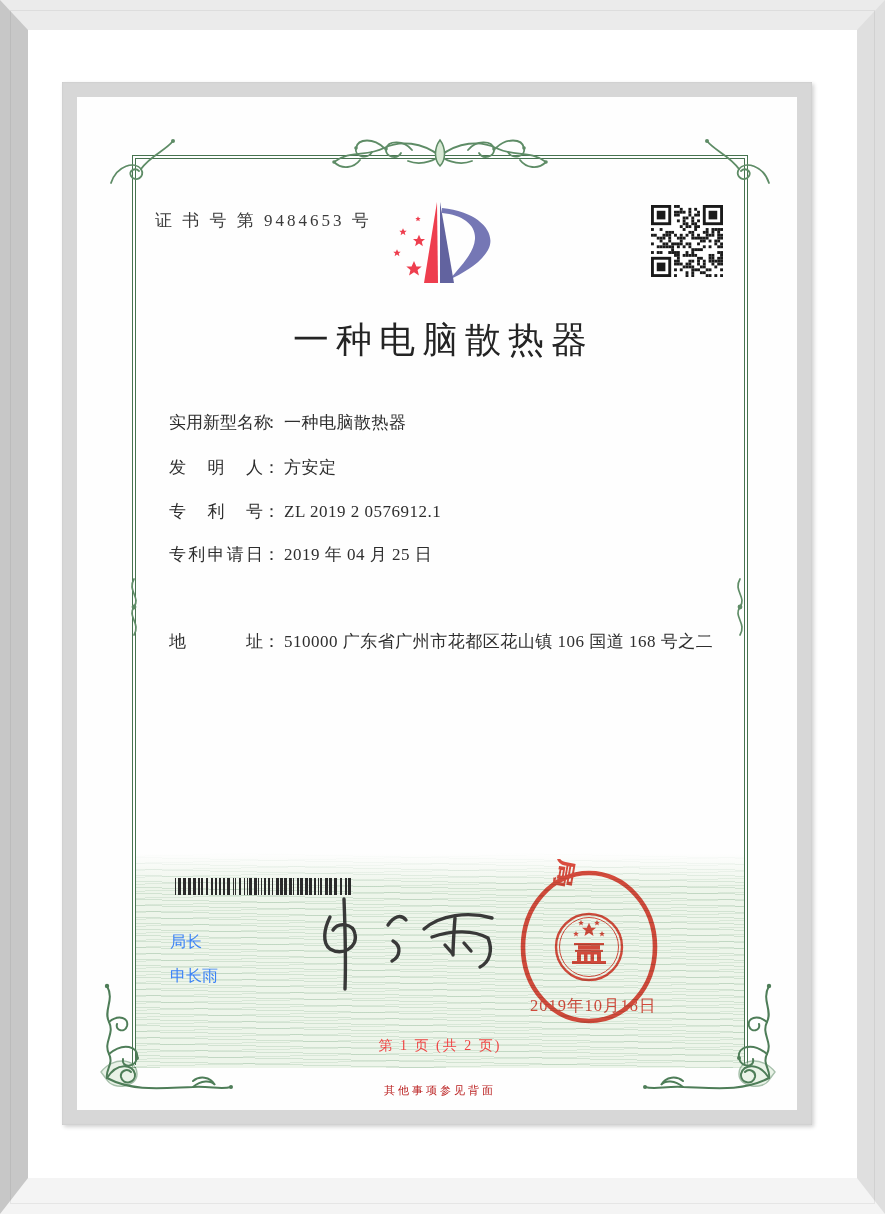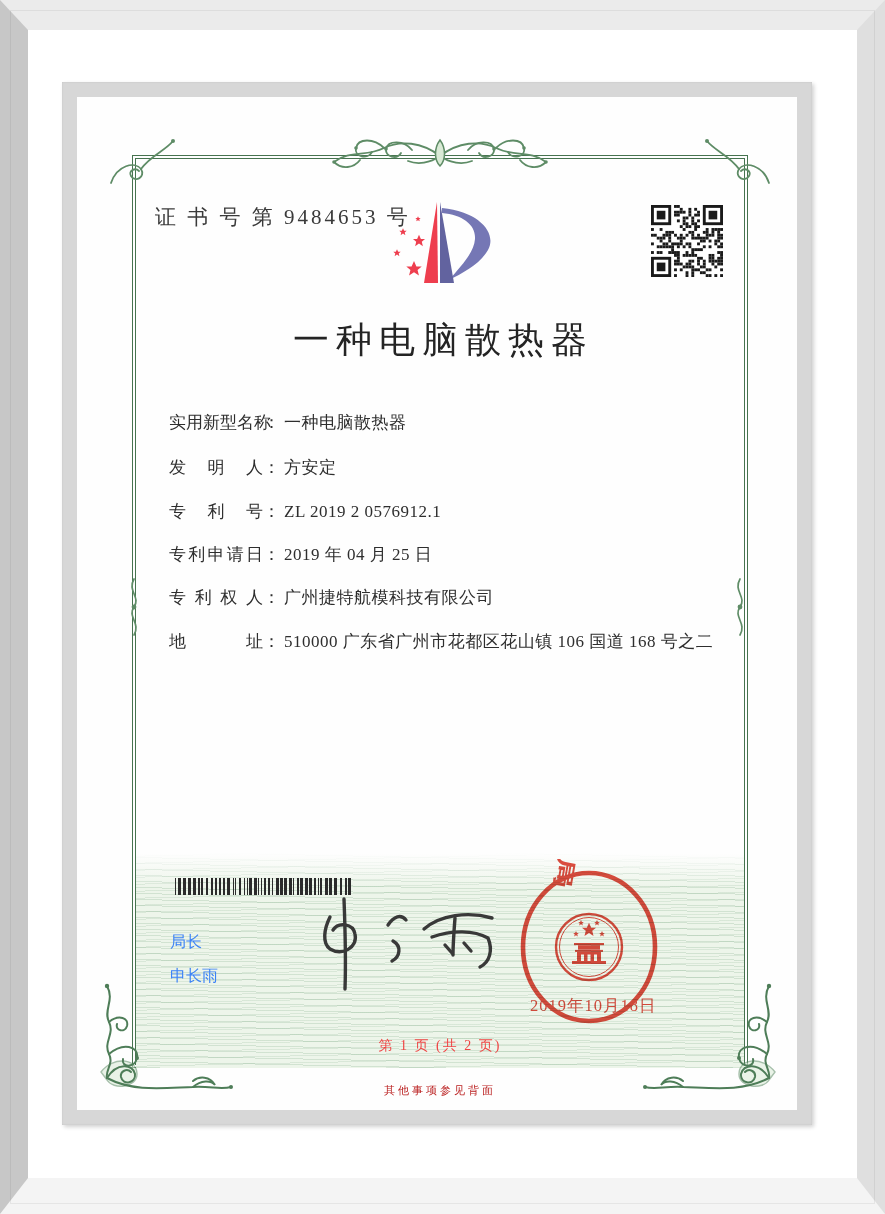--- a/index.html
+++ b/index.html
@@ -18,21 +18,21 @@
           border:4px double #46734f;}
   
   .band{position:absolute;left:59px;top:756px;width:608px;height:215px;
         background:
           repeating-linear-gradient(1.2deg, rgba(110,160,120,.22) 0 1px, rgba(255,255,255,0) 1px 6px),
           repeating-linear-gradient(-1.2deg, rgba(110,160,120,.16) 0 1px, rgba(255,255,255,0) 1px 7px),
           #edf5ea;}
   .band::before{content:"";position:absolute;left:0;top:0;right:0;height:34px;
         background:linear-gradient(#fefefe,rgba(254,254,254,0));}
   
-  .certnum{position:absolute;left:78px;top:106px;font-size:21px;letter-spacing:3px;color:#3a3a3a;}
+  .certnum{position:absolute;left:78px;top:112px;font-size:17px;letter-spacing:3px;color:#3a3a3a;}
   .logo{position:absolute;left:316px;top:103px;width:104px;height:92px;}
   .qr{position:absolute;left:574px;top:108px;width:72px;height:72px;background:#fff;}
   .title{position:absolute;left:55px;top:219px;width:616px;text-align:center;
          font-size:36px;letter-spacing:7px;text-indent:7px;font-weight:500;color:#242424;}
   .frow{position:absolute;left:92px;font-size:17px;white-space:nowrap;}
   .f-label{display:inline-block;width:94px;text-align:justify;text-align-last:justify;vertical-align:top;}
   .f-colon{display:inline-block;margin:0 4px 0 0;}
   .f-val{letter-spacing:.5px;}
   .grant2{position:absolute;left:378px;top:0;}
   .paras{position:absolute;left:88px;top:606px;width:578px;font-size:15px;line-height:21.5px;
@@ -298,23 +298,20 @@
     </div>
     <div class="frow" style="top:359px">
       <span class="f-label">发明人</span><span class="f-colon">：</span><span class="f-val">方安定</span>
     </div>
     <div class="frow" style="top:403px">
       <span class="f-label">专利号</span><span class="f-colon">：</span><span class="f-val">ZL 2019 2 0576912.1</span>
     </div>
     <div class="frow" style="top:446px">
       <span class="f-label">专利申请日</span><span class="f-colon">：</span><span class="f-val">2019 年 04 月 25 日</span>
     </div>
-    <div class="frow" style="top:489px">
-      <span class="f-label">专利权人</span><span class="f-colon">：</span><span class="f-val">广州捷特航模科技有限公司</span>
-    </div>
     <div class="frow" style="top:533px">
       <span class="f-label">地址</span><span class="f-colon">：</span><span class="f-val">510000 广东省广州市花都区花山镇 106 国道 168 号之二</span>
     </div>
 
 
 
     <div class="barcode">
       <svg id="bars" viewBox="0 0 180 17" width="180" height="17">
           <rect x="0" y="0" width="1" height="17" fill="#2b2b2b"></rect>
           <rect x="3" y="0" width="3" height="17" fill="#2b2b2b"></rect>

